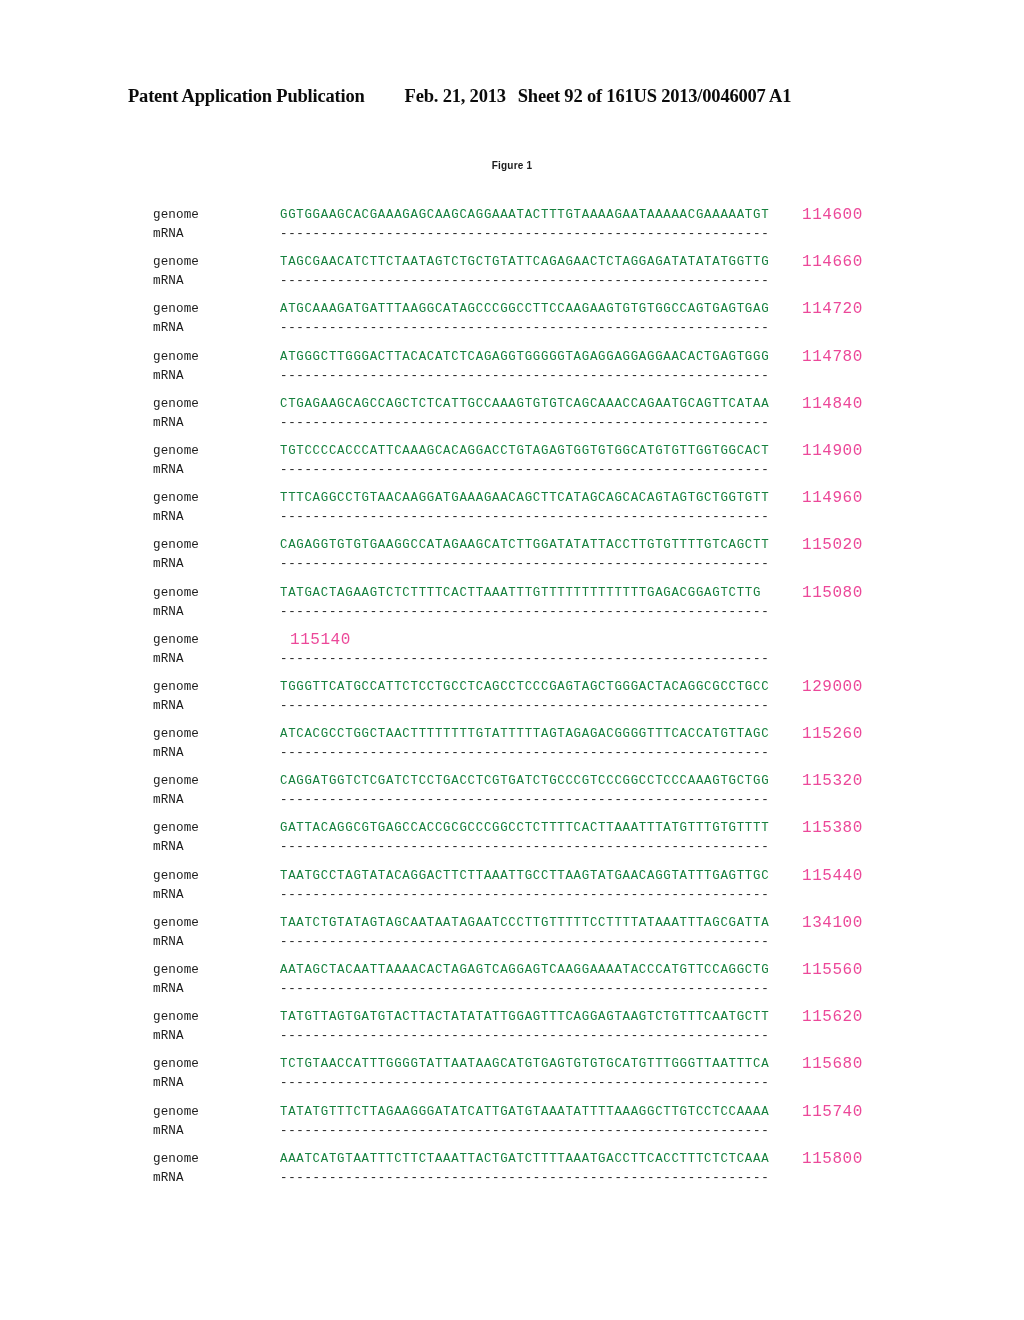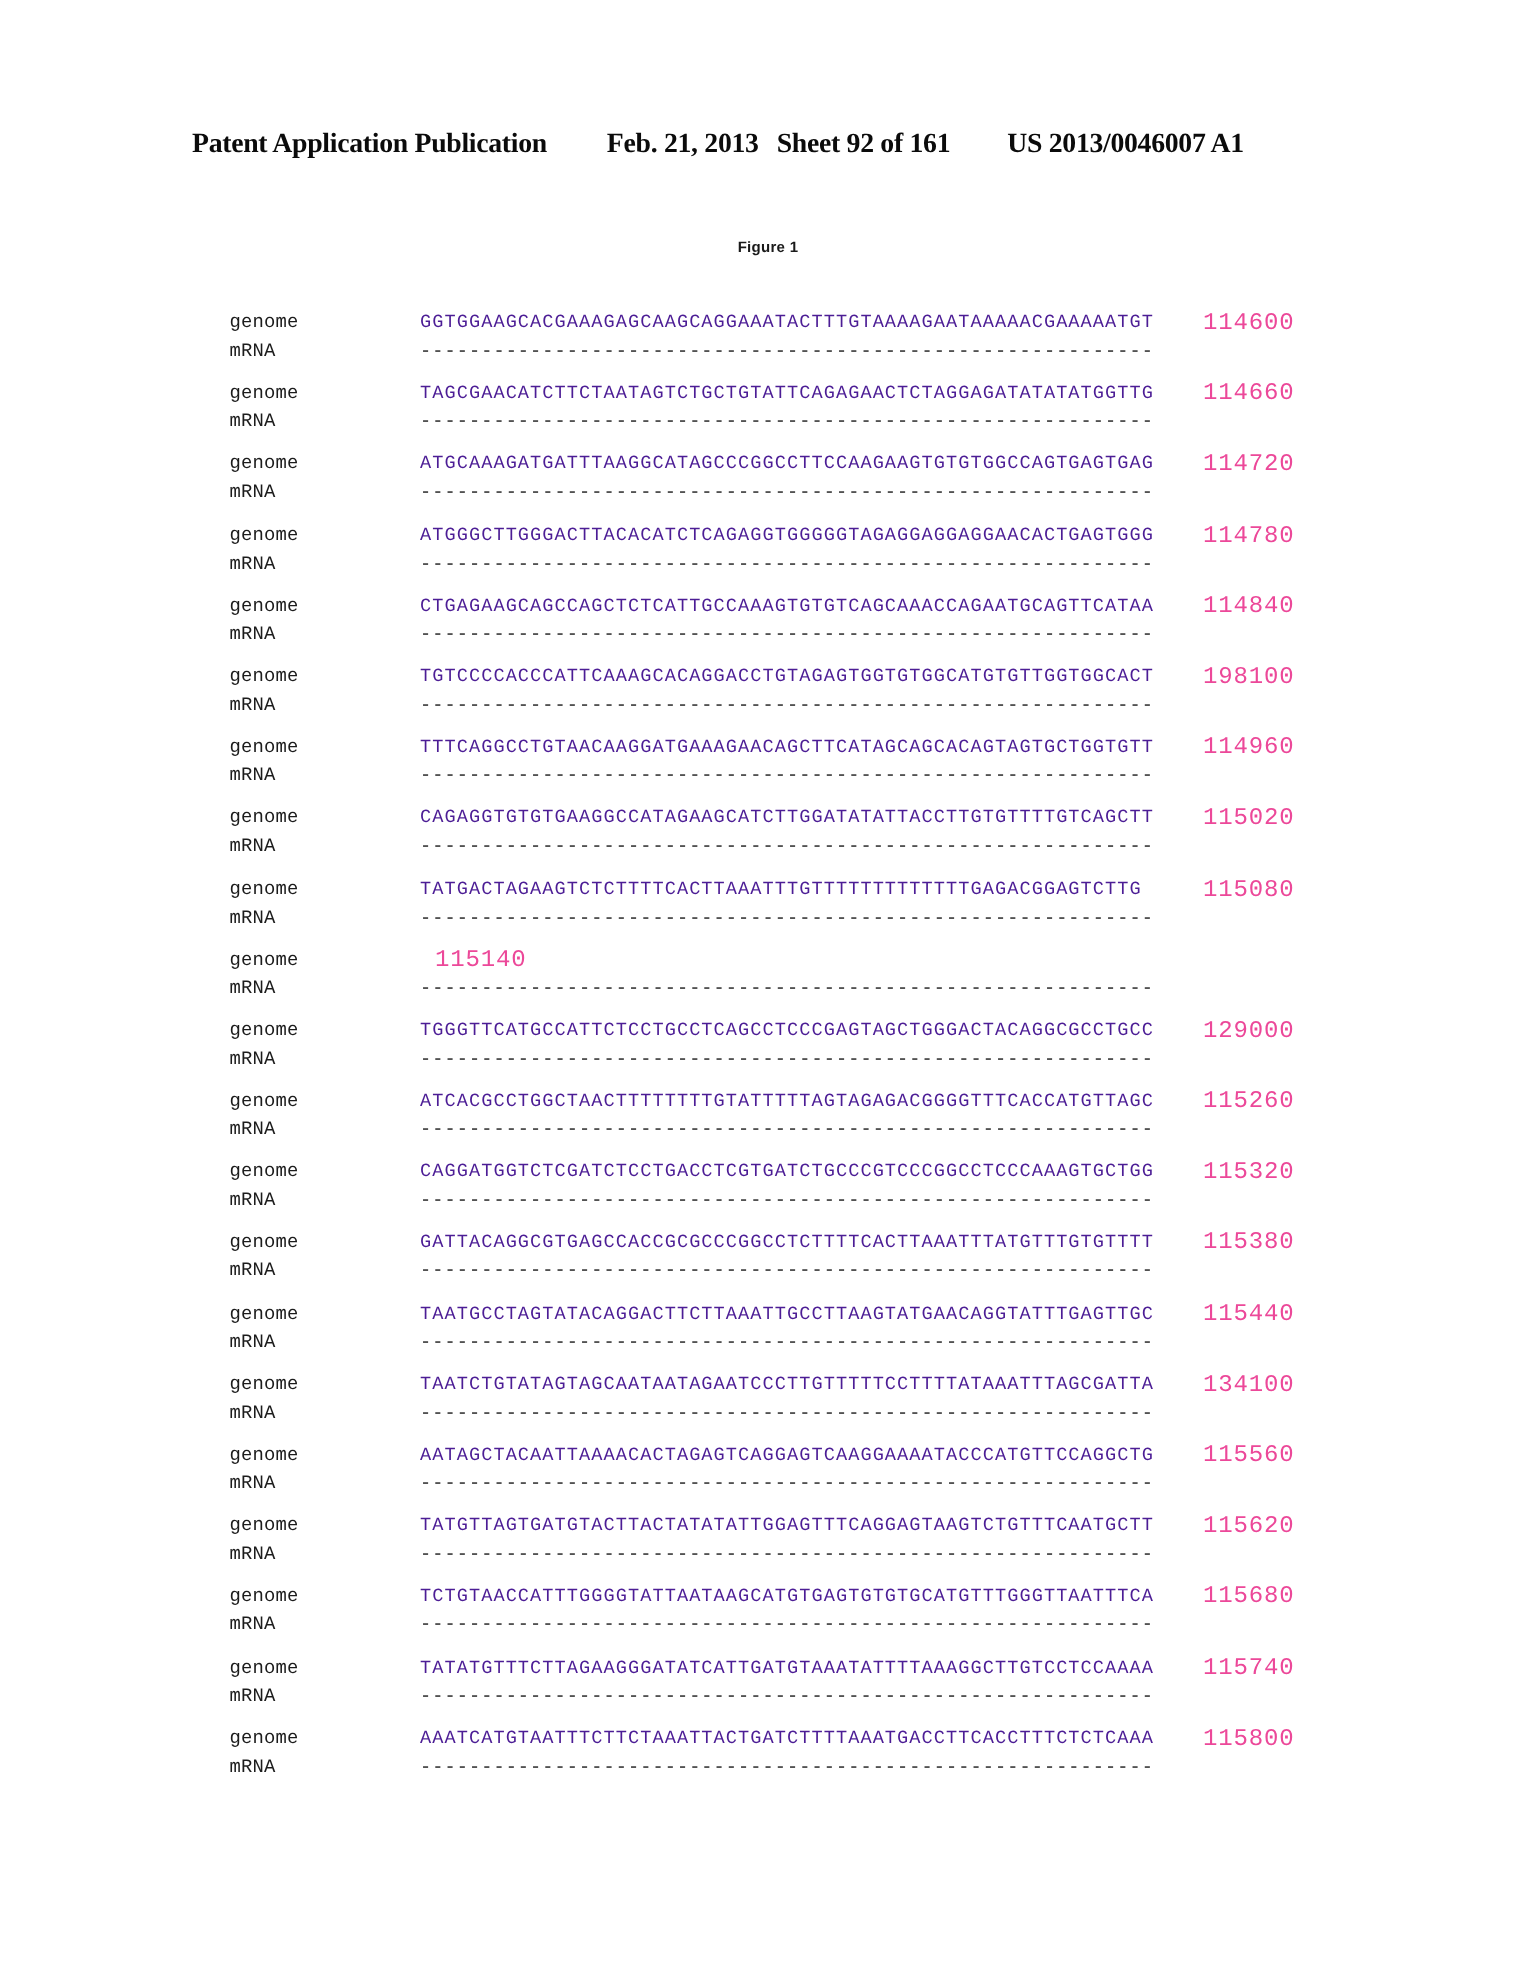--- a/index.html
+++ b/index.html
@@ -27,21 +27,21 @@
     font-family: "Liberation Serif", serif;
     font-weight: bold;
     font-size: 18.5px;
     letter-spacing: -0.2px;
     color: #0b0b0b;
     white-space: nowrap;
   }
   .hdr-left   { flex: 0 0 auto; }
   .hdr-mid    { flex: 0 0 auto; margin-left: 40px; }
   .hdr-sheet  { flex: 0 0 auto; margin-left: 12px; }
-  .hdr-right  { flex: 0 0 auto; margin-left: 38px; }
+  .hdr-right  { flex: 0 0 auto; }
 
   
   .figure-caption {
     position: absolute;
     top: 160px;
     left: 0;
     width: 1024px;
     text-align: center;
     font-family: "Liberation Sans", sans-serif;
     font-size: 10px;
@@ -73,21 +73,21 @@
     font-family: "Liberation Mono", "DejaVu Sans Mono", monospace;
     font-size: 12.6px;
     color: #1c1c1c;
     letter-spacing: 0.1px;
   }
   .row-seq {
     flex: 0 0 auto;
     font-family: "Liberation Mono", "DejaVu Sans Mono", monospace;
     font-size: 12.4px;
     letter-spacing: 0.72px;
-    color: #4c1d95;
+    color: #15803d;
     width: 512px;
   }
   .row-pos {
     flex: 0 0 auto;
     margin-left: 10px;
     font-family: "Liberation Mono", "DejaVu Sans Mono", monospace;
     font-size: 16px;
     letter-spacing: 0.55px;
     color: #ec4899;
   }
@@ -161,21 +161,21 @@
       </div>
       <div class="align-row mrna-row">
         <span class="row-label">mRNA</span>
         <span class="row-seq">------------------------------------------------------------</span>
       </div>
     </div>
     <div class="align-block">
       <div class="align-row genome-row">
         <span class="row-label">genome</span>
         <span class="row-seq">TGTCCCCACCCATTCAAAGCACAGGACCTGTAGAGTGGTGTGGCATGTGTTGGTGGCACT</span>
-        <span class="row-pos">198100</span>
+        <span class="row-pos">114900</span>
       </div>
       <div class="align-row mrna-row">
         <span class="row-label">mRNA</span>
         <span class="row-seq">------------------------------------------------------------</span>
       </div>
     </div>
     <div class="align-block">
       <div class="align-row genome-row">
         <span class="row-label">genome</span>
         <span class="row-seq">TTTCAGGCCTGTAACAAGGATGAAAGAACAGCTTCATAGCAGCACAGTAGTGCTGGTGTT</span>

